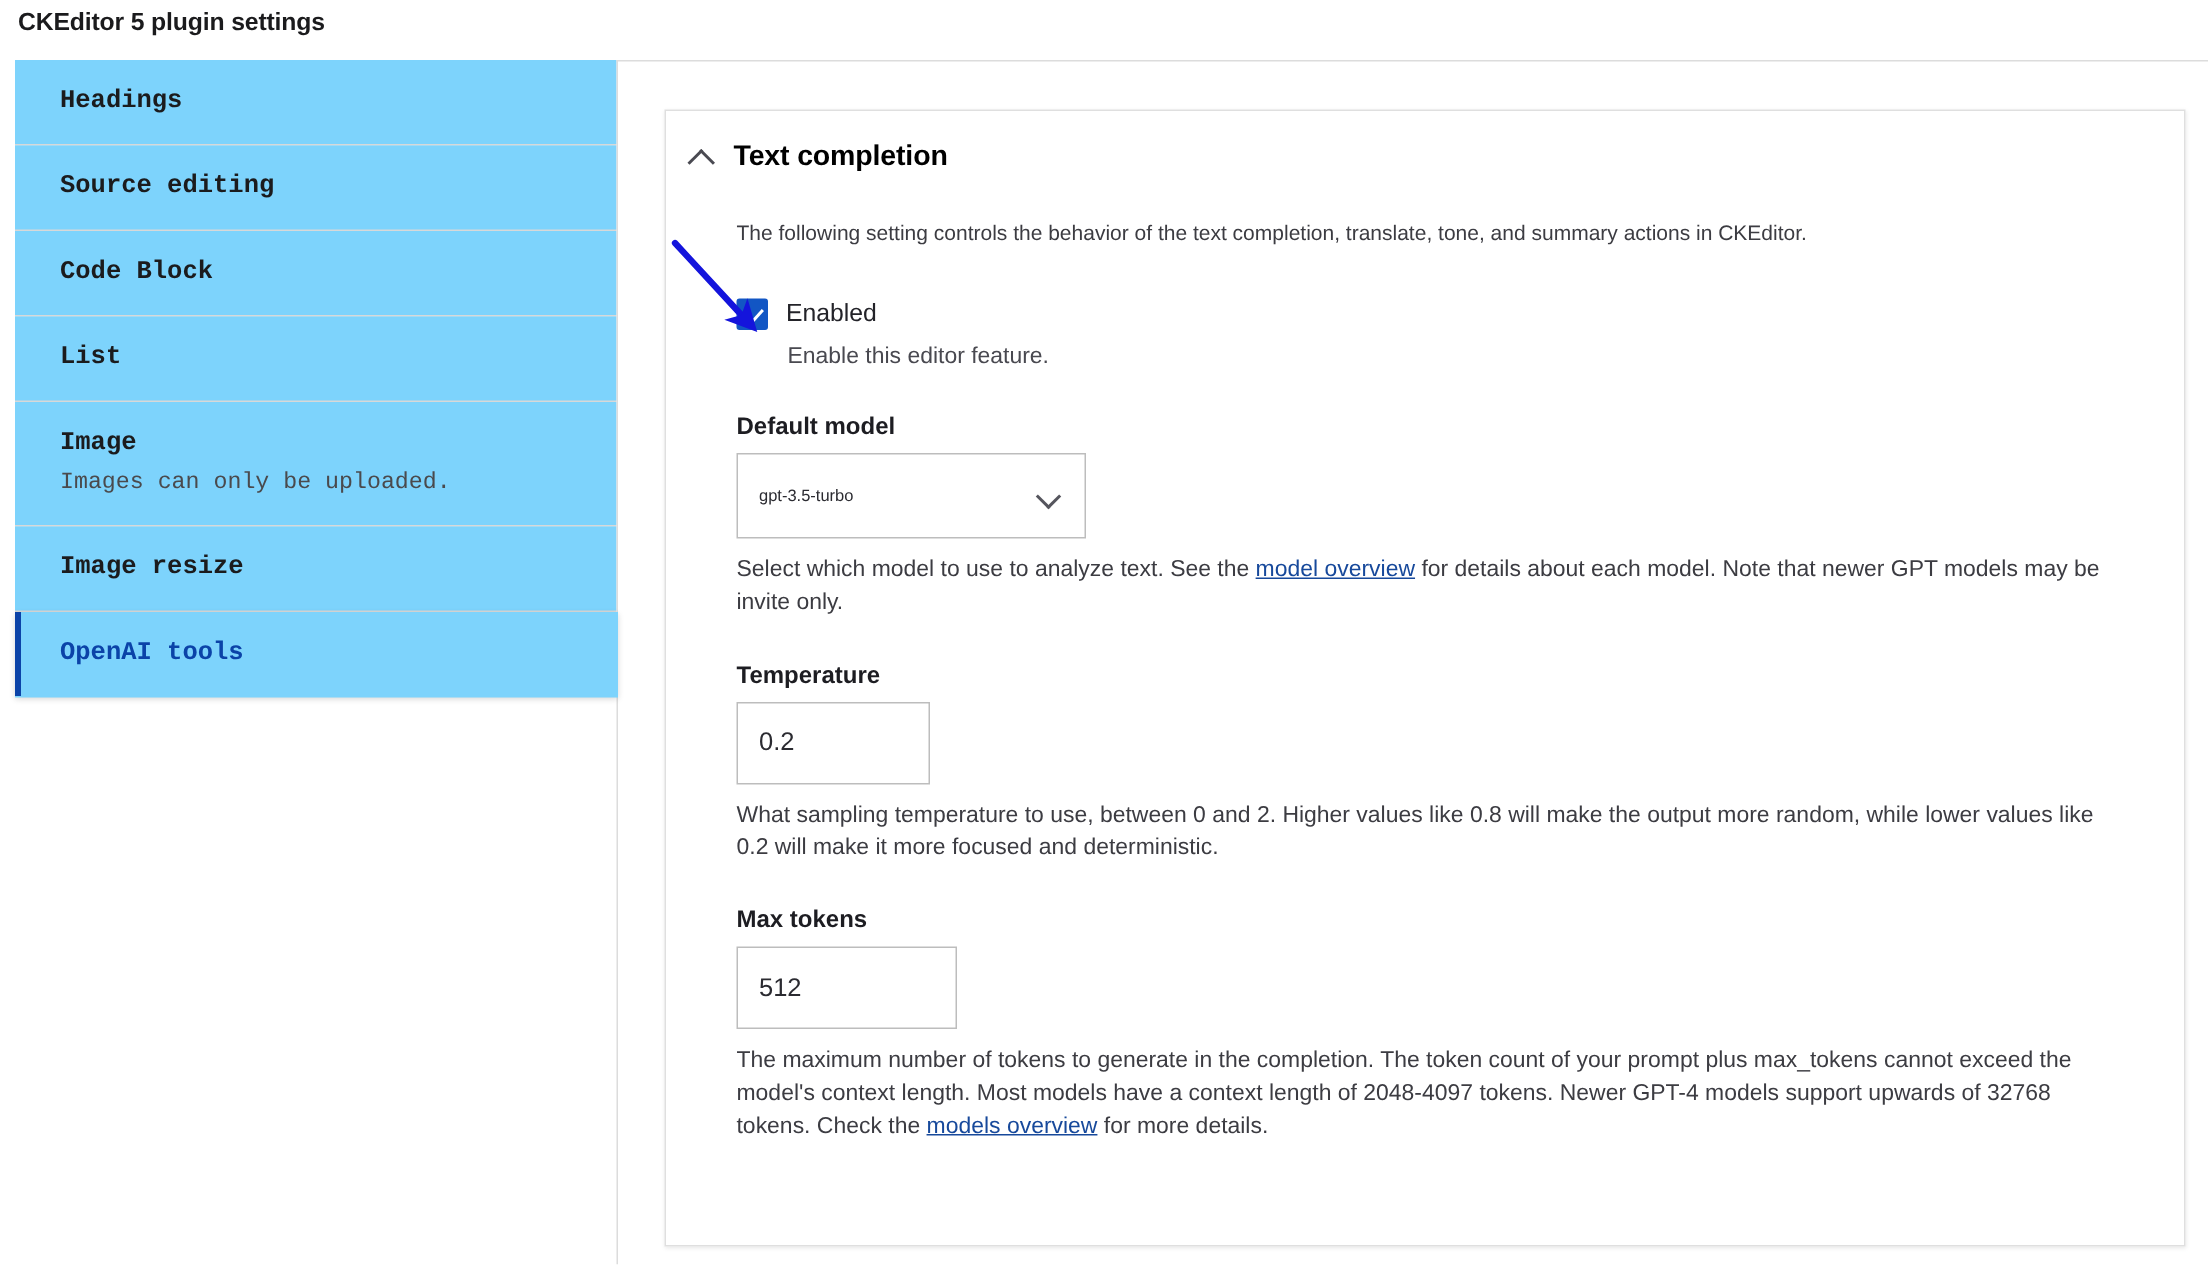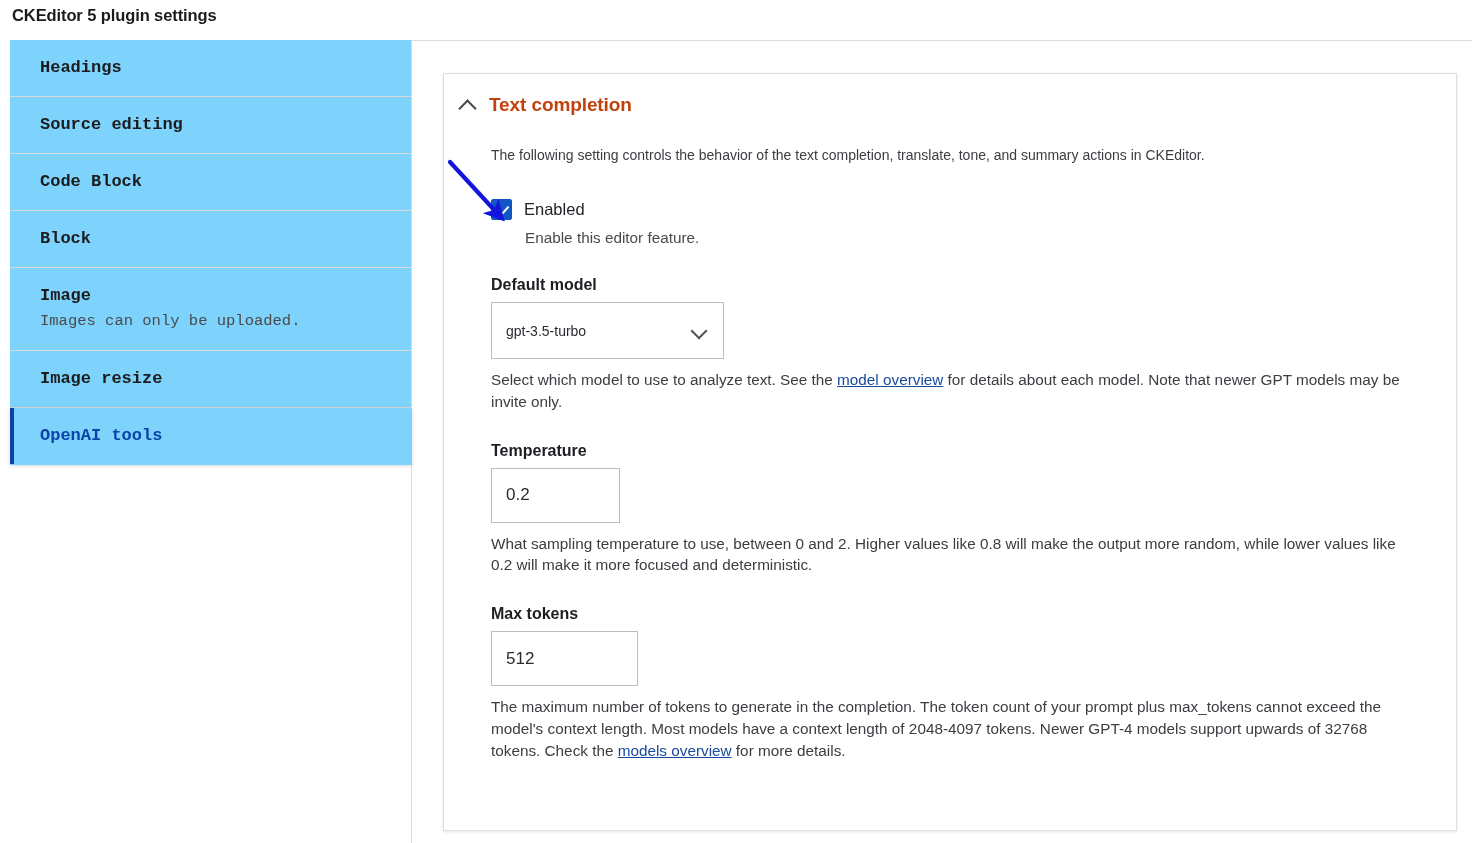--- a/index.html
+++ b/index.html
@@ -109,21 +109,21 @@
     position: absolute;
     left: 2px; top: 6px;
     width: 11px; height: 11px;
     border-left: 2px solid #4a4a52;
     border-top: 2px solid #4a4a52;
     transform: rotate(45deg);
   }
   .card-title {
     font-size: 19px;
     font-weight: 700;
-    color: #c2410c;
+    color: #000000;
     letter-spacing: -0.1px;
   }
 
   
   .card-body { padding: 0 15px 34px 15px; }
 
   .intro-text {
     margin: 29px 0 0 32px;
     width: 930px;
     font-size: 14px;
@@ -179,21 +179,21 @@
     width: 233px; height: 57px;
     border: 1px solid #bdbdbd;
     background: #ffffff;
     display: flex;
     align-items: center;
     justify-content: space-between;
     padding: 0 16px 0 14px;
     cursor: pointer;
   }
   .select-value {
-    font-size: 14px;
+    font-size: 11px;
     color: #2b2b31;
   }
   .chevron-down {
     width: 16px; height: 16px;
     position: relative;
     flex: 0 0 16px;
   }
   .chevron-down::before {
     content: "";
     position: absolute;
@@ -254,21 +254,21 @@
 
     <div class="tab-item">
       <span class="tab-label">Source editing</span>
     </div>
 
     <div class="tab-item">
       <span class="tab-label">Code Block</span>
     </div>
 
     <div class="tab-item">
-      <span class="tab-label">Block</span>
+      <span class="tab-label">List</span>
     </div>
 
     <div class="tab-item">
       <span class="tab-label">Image</span>
       <span class="tab-summary">Images can only be uploaded.</span>
     </div>
 
     <div class="tab-item">
       <span class="tab-label">Image resize</span>
     </div>

